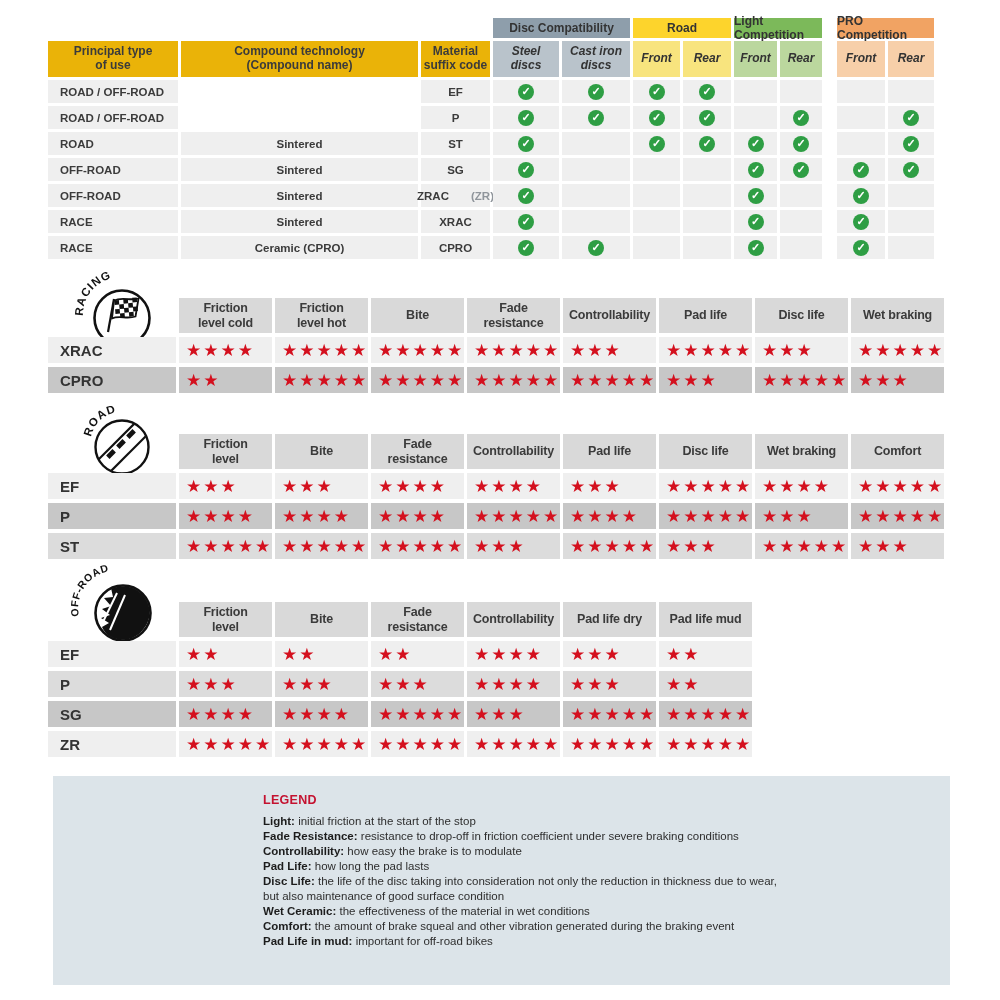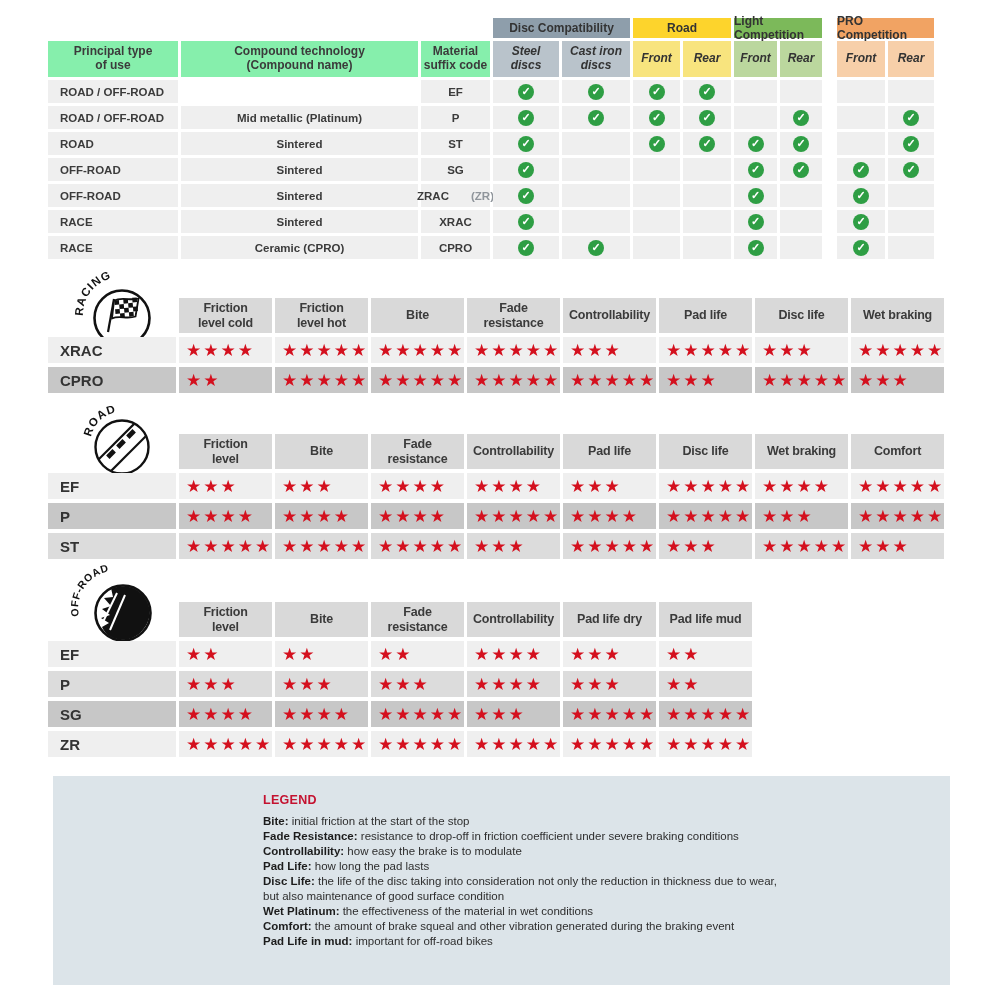--- a/index.html
+++ b/index.html
@@ -7,21 +7,21 @@
 
   
   #compat-table{
     position:absolute;left:48px;top:18px;
     display:grid;
     grid-template-columns:130px 237px 69px 66px 68px 47px 48px 43px 42px 9px 48px 46px;
     grid-template-rows:20px 36px repeat(7,23px);
     column-gap:3px;row-gap:3px;
   }
   .ghdr{display:flex;align-items:center;justify-content:center;font-size:12px;font-weight:700;color:#333;}
-  .hdr{background:#86efac;display:flex;align-items:center;justify-content:center;text-align:center;
+  .hdr{background:#eab308;display:flex;align-items:center;justify-content:center;text-align:center;
        font-size:12px;font-weight:700;line-height:1.15;white-space:pre-line;color:#3b3b3b;}
   .sub{display:flex;align-items:center;justify-content:center;text-align:center;
        font-size:12px;font-weight:700;line-height:1.15;white-space:pre-line;color:#333;font-style:italic;}
   .ccell{background:#efefef;display:flex;align-items:center;font-size:11.5px;font-weight:700;}
   .ccell.use{padding-left:12px;}
   .ccell.center{justify-content:center;}
   .code-note{color:#8f959b;margin-left:3px;padding-left:19px;}
   .check{width:16px;height:16px;border-radius:50%;background:#2e9e44;color:#fff;
          display:flex;align-items:center;justify-content:center;font-size:11px;font-weight:700;line-height:1;}
 
@@ -83,21 +83,20 @@
       <div class="check">✓</div>
     </div>
     <div class="ccell center" style="grid-area: 3 / 7;">
       <div class="check">✓</div>
     </div>
     <div class="ccell center" style="grid-area: 3 / 8;"></div>
     <div class="ccell center" style="grid-area: 3 / 9;"></div>
     <div class="ccell center" style="grid-area: 3 / 11;"></div>
     <div class="ccell center" style="grid-area: 3 / 12;"></div>
     <div class="ccell use" style="grid-area: 4 / 1;">ROAD / OFF-ROAD</div>
-    <div class="ccell center" style="grid-area: 4 / 2;">Mid metallic (Platinum)</div>
     <div class="ccell center" style="grid-area: 4 / 3;">P</div>
     <div class="ccell center" style="grid-area: 4 / 4;">
       <div class="check">✓</div>
     </div>
     <div class="ccell center" style="grid-area: 4 / 5;">
       <div class="check">✓</div>
     </div>
     <div class="ccell center" style="grid-area: 4 / 6;">
       <div class="check">✓</div>
     </div>
@@ -385,24 +384,24 @@
     <div class="scell shade-light">★★★★★</div>
     <div class="scell shade-light">★★★★★</div>
     <div class="scell shade-light">★★★★★</div>
     <div class="scell shade-light">★★★★★</div>
   </div>
 
 <div id="legend-panel">
   <div id="legend-inner">
     <div id="legend-title">LEGEND</div>
     <div id="legend-lines">
-        <div class="legend-line"><b>Bite:</b> <span>initial friction at the start of the stop</span></div>
+        <div class="legend-line"><b>Light:</b> <span>initial friction at the start of the stop</span></div>
         <div class="legend-line"><b>Fade Resistance:</b> <span>resistance to drop-off in friction coefficient under severe braking conditions</span></div>
         <div class="legend-line"><b>Controllability:</b> <span>how easy the brake is to modulate</span></div>
         <div class="legend-line"><b>Pad Life:</b> <span>how long the pad lasts</span></div>
         <div class="legend-line"><b>Disc Life:</b> <span>the life of the disc taking into consideration not only the reduction in thickness due to wear,</span></div>
         <div class="legend-line"><span>but also maintenance of good surface condition</span></div>
-        <div class="legend-line"><b>Wet Platinum:</b> <span>the effectiveness of the material in wet conditions</span></div>
+        <div class="legend-line"><b>Wet Ceramic:</b> <span>the effectiveness of the material in wet conditions</span></div>
         <div class="legend-line"><b>Comfort:</b> <span>the amount of brake squeal and other vibration generated during the braking event</span></div>
         <div class="legend-line"><b>Pad Life in mud:</b> <span>important for off-road bikes</span></div>
       </div>
   </div>
 </div>
 
 </body></html>

